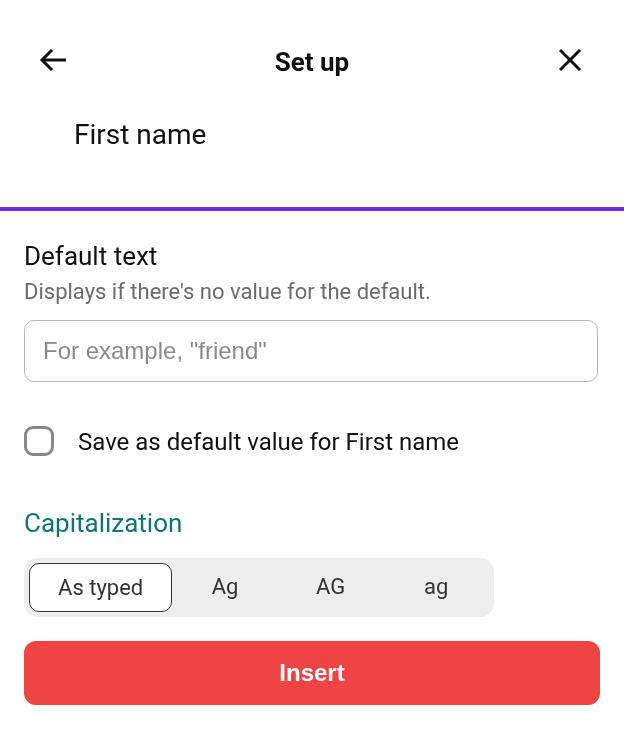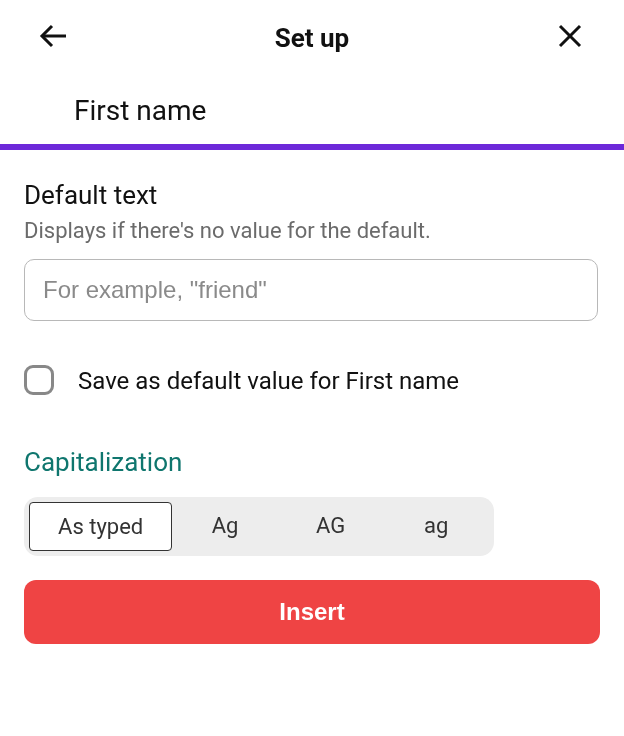--- a/index.html
+++ b/index.html
@@ -11,43 +11,43 @@
       font-family: -apple-system, BlinkMacSystemFont, "Segoe UI", Roboto, Helvetica, Arial, sans-serif;
       width: 624px;
       height: 736px;
       background: #ffffff;
       color: #000000;
     }
     .header {
       display: flex;
       align-items: center;
       justify-content: space-between;
-      padding: 20px 36px 20px 36px;
+      padding: 44px 36px 20px 36px;
     }
     .header-title {
       font-size: 26px;
       font-weight: 700;
       color: #111111;
     }
     .icon-btn {
       width: 36px;
       height: 36px;
       display: flex;
       align-items: center;
       justify-content: center;
       cursor: pointer;
     }
     .icon-btn svg {
       stroke: #111111;
       stroke-width: 3;
       fill: none;
     }
     .property-row {
-      padding: 18px 24px 17px 74px;
-      border-bottom: 6px solid #6d28d9;
+      padding: 18px 24px 56px 74px;
+      border-bottom: 4px solid #6d28d9;
     }
     .property-name {
       font-size: 28px;
       font-weight: 400;
       color: #111111;
     }
     .section {
       padding: 30px 26px 0 24px;
     }
     .section-title {
@@ -108,21 +108,21 @@
       border-radius: 14px;
       padding: 5px;
     }
     .segment {
       flex: 1;
       text-align: center;
       padding: 11px 8px;
       font-size: 22px;
       color: #333333;
       cursor: pointer;
-      border-radius: 4px;
+      border-radius: 10px;
     }
     .segment.active {
       flex: 1.4;
       background: #ffffff;
       border: 1px solid #333333;
       font-weight: 400;
     }
     .insert-btn {
       margin: 24px 24px 0 24px;
       width: calc(100% - 48px);

